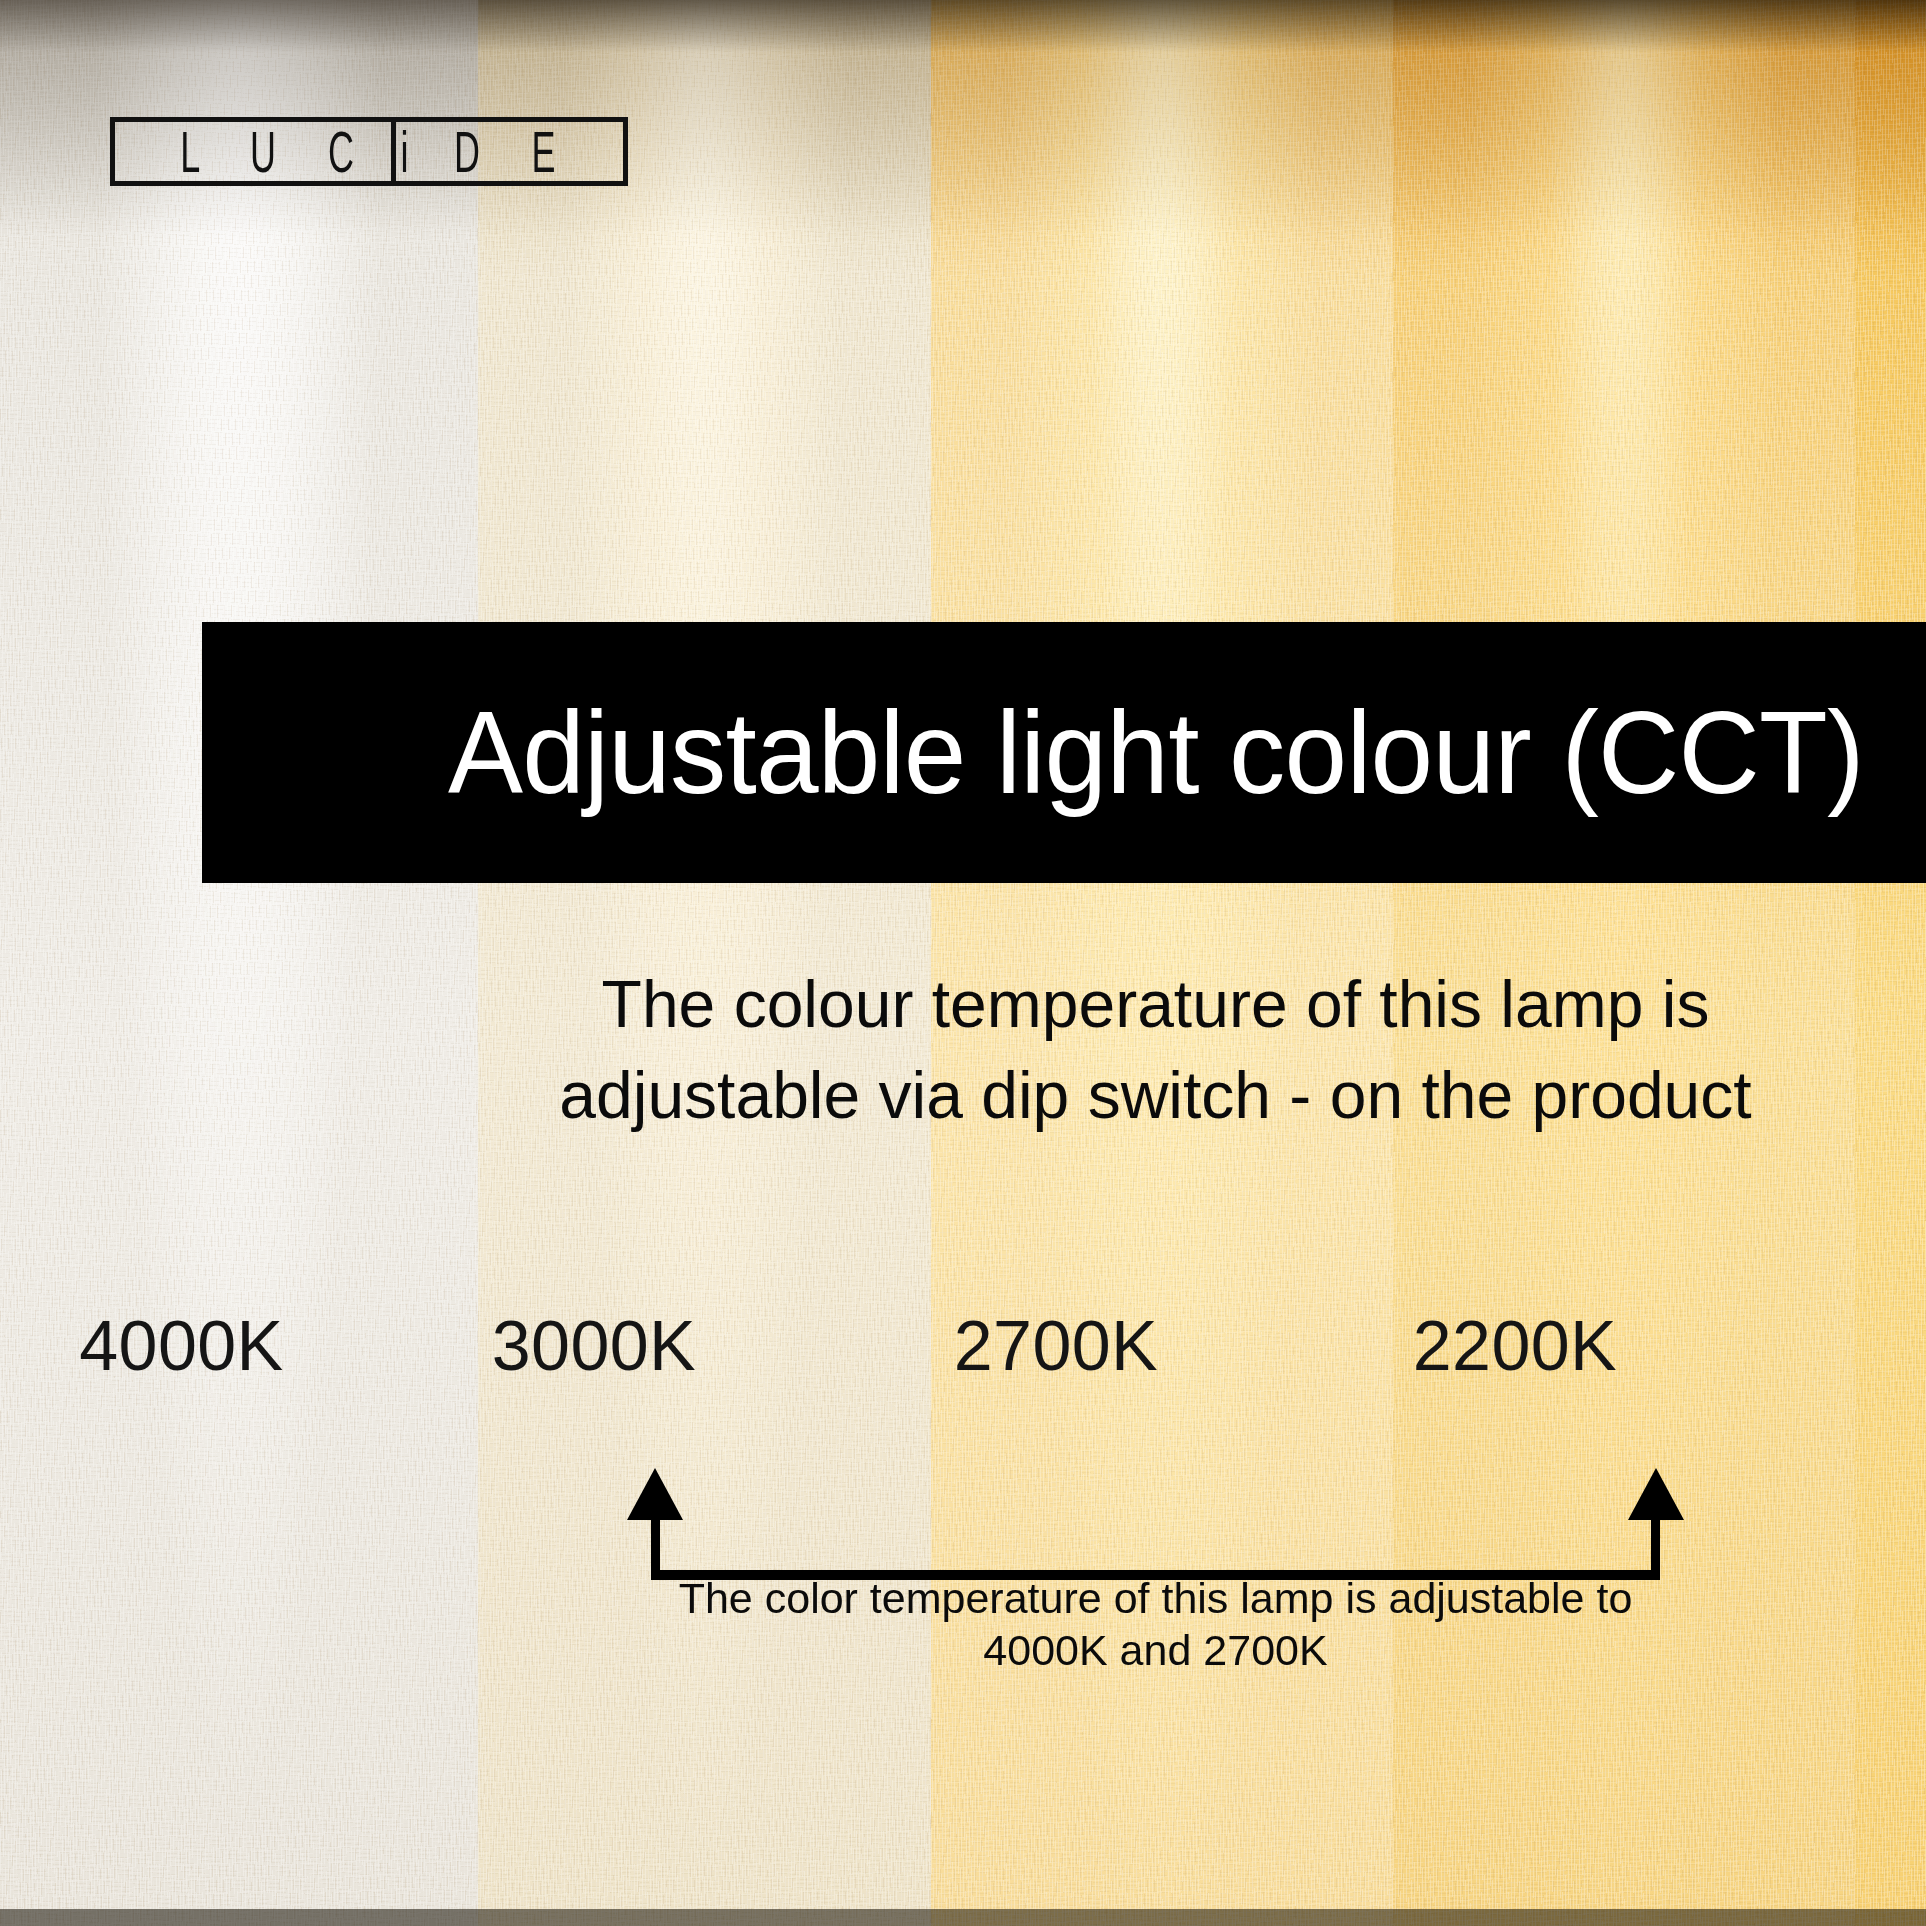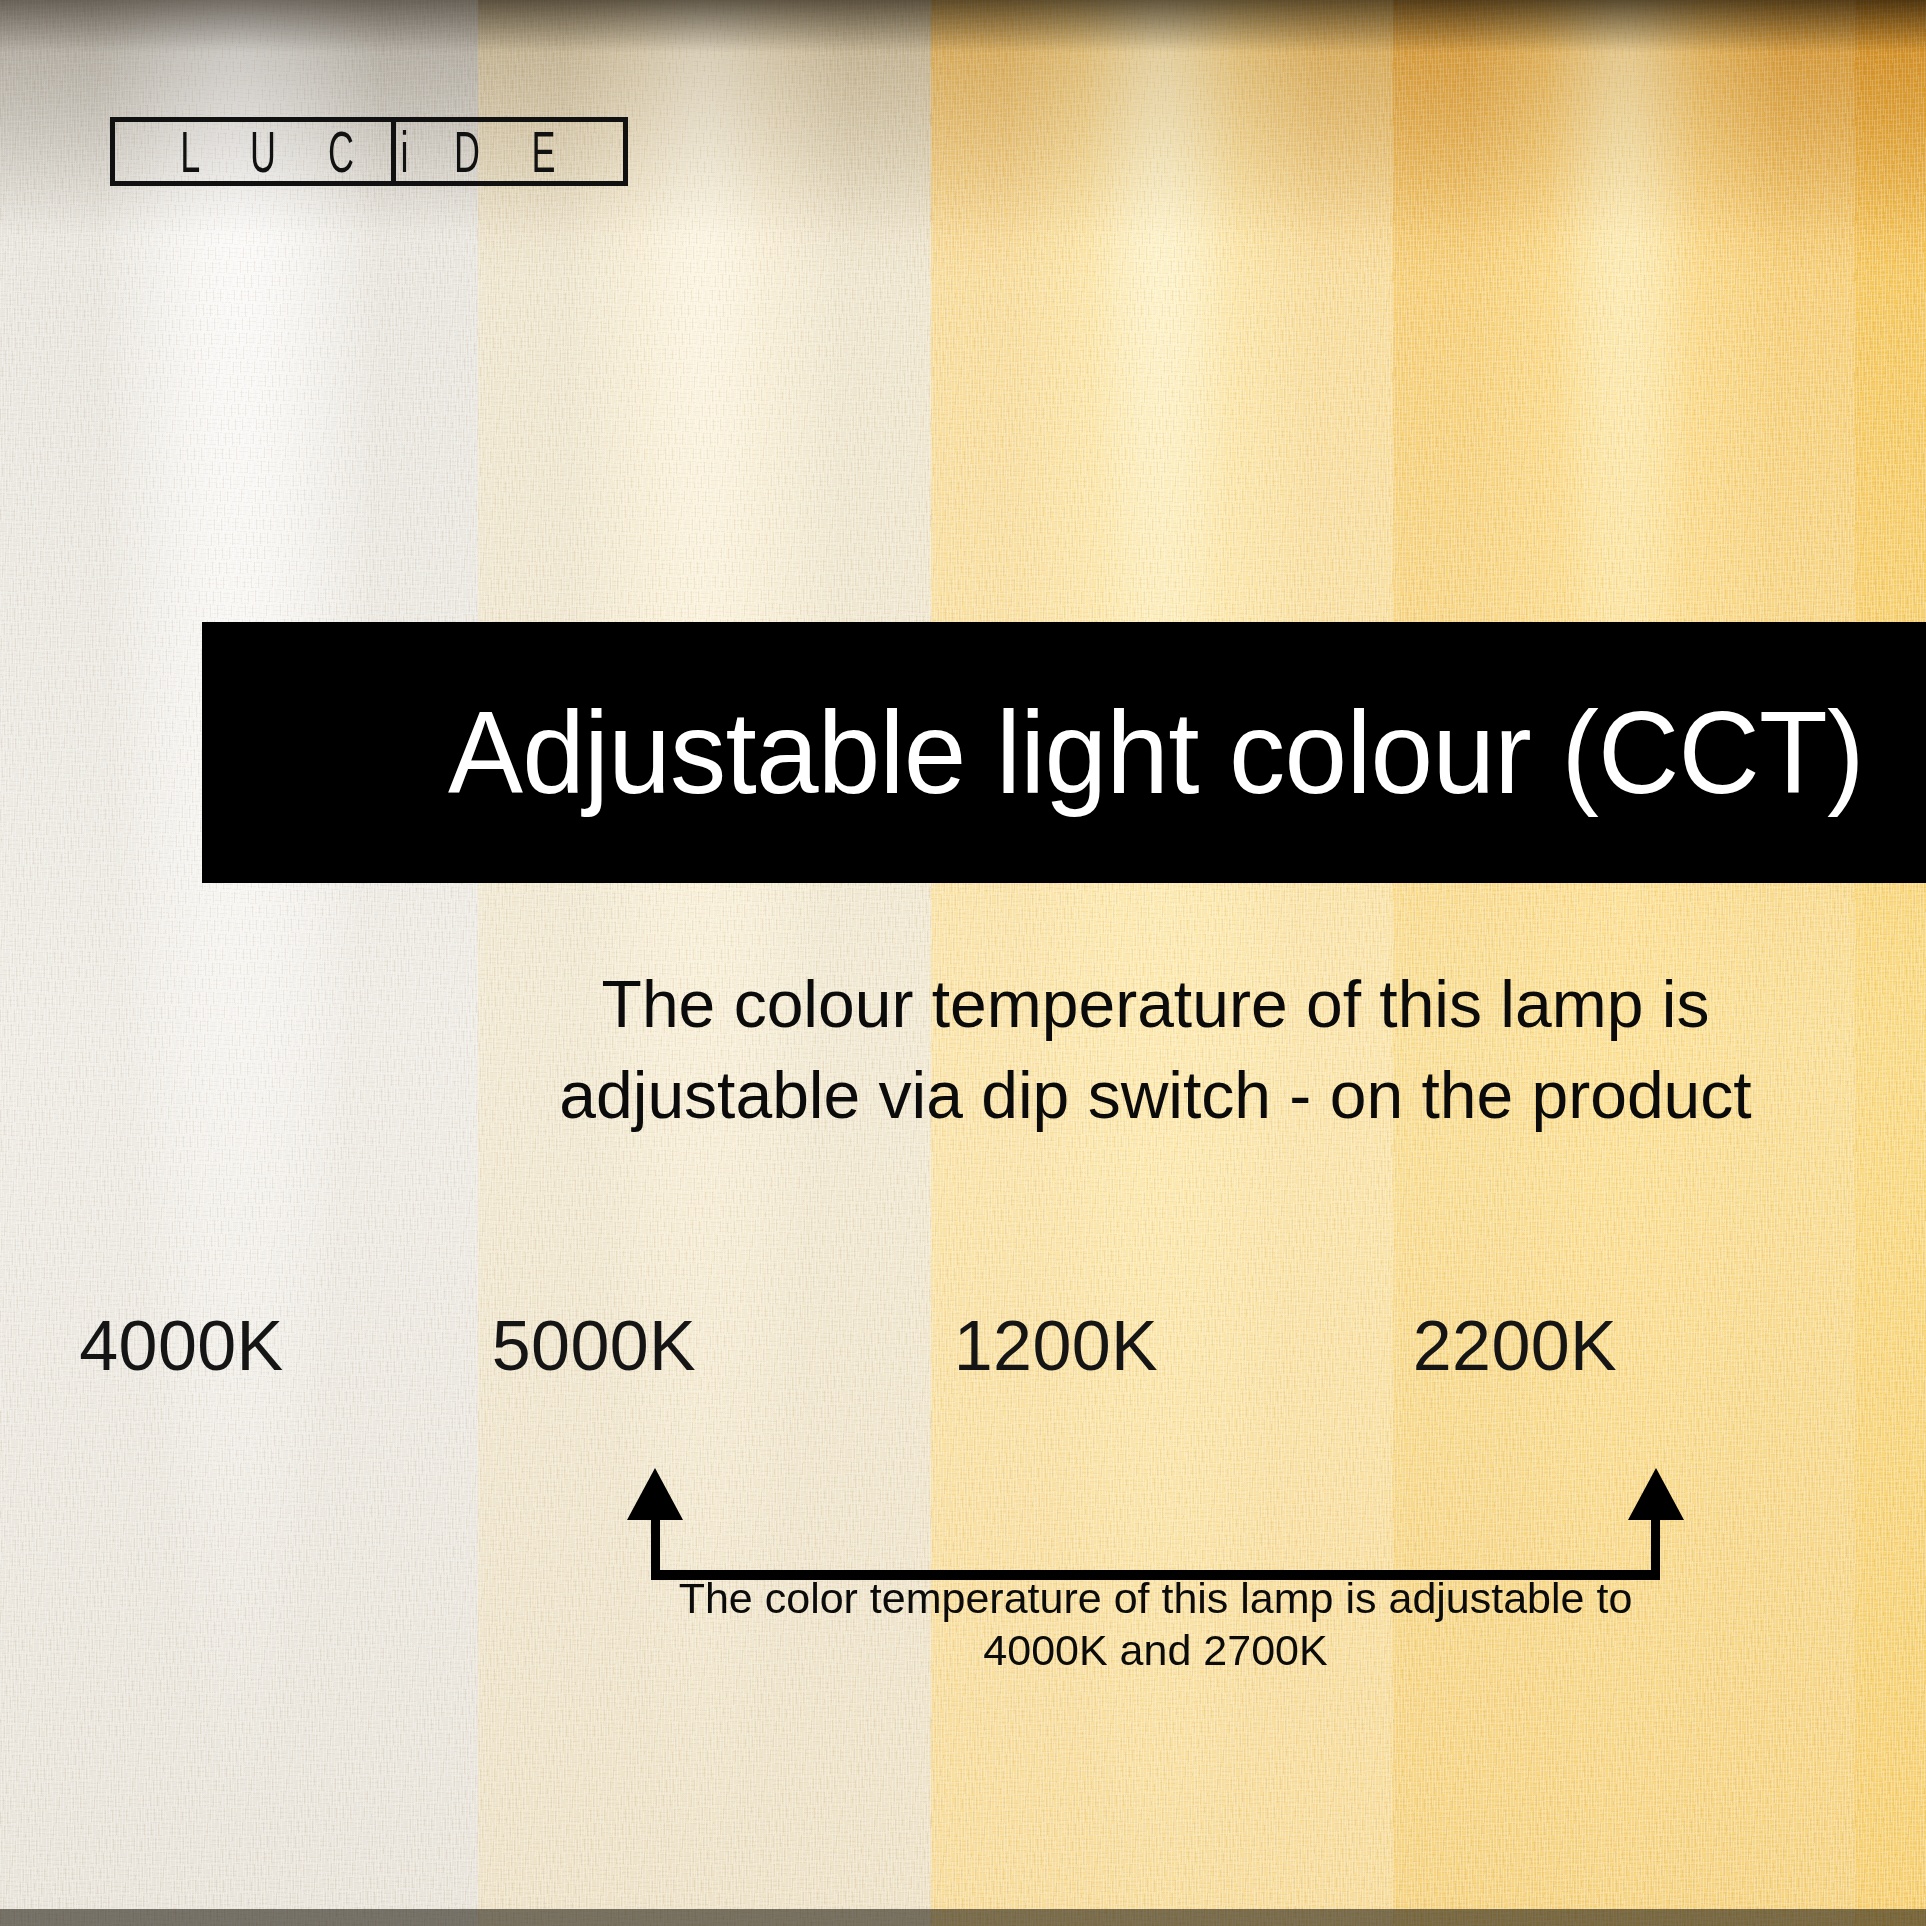--- a/index.html
+++ b/index.html
@@ -175,22 +175,22 @@
     <div class="title">Adjustable light colour (CCT)</div>
   </div>
 
   <div class="subtitle">
     <div>The colour temperature of this lamp is</div>
     <div>adjustable via dip switch - on the product</div>
   </div>
 
   <div class="kelvin-row">
     <div class="kelvin-cell" style="width:363px">4000K</div>
-    <div class="kelvin-cell" style="width:462px">5000K</div>
-    <div class="kelvin-cell" style="width:462px">1200K</div>
+    <div class="kelvin-cell" style="width:462px">3000K</div>
+    <div class="kelvin-cell" style="width:462px">2700K</div>
     <div class="kelvin-cell" style="width:456px">2200K</div>
   </div>
 
   <div class="bracket">
     <div class="head-l"></div>
     <div class="head-r"></div>
     <div class="stem-l"></div>
     <div class="stem-r"></div>
     <div class="base"></div>
   </div>

